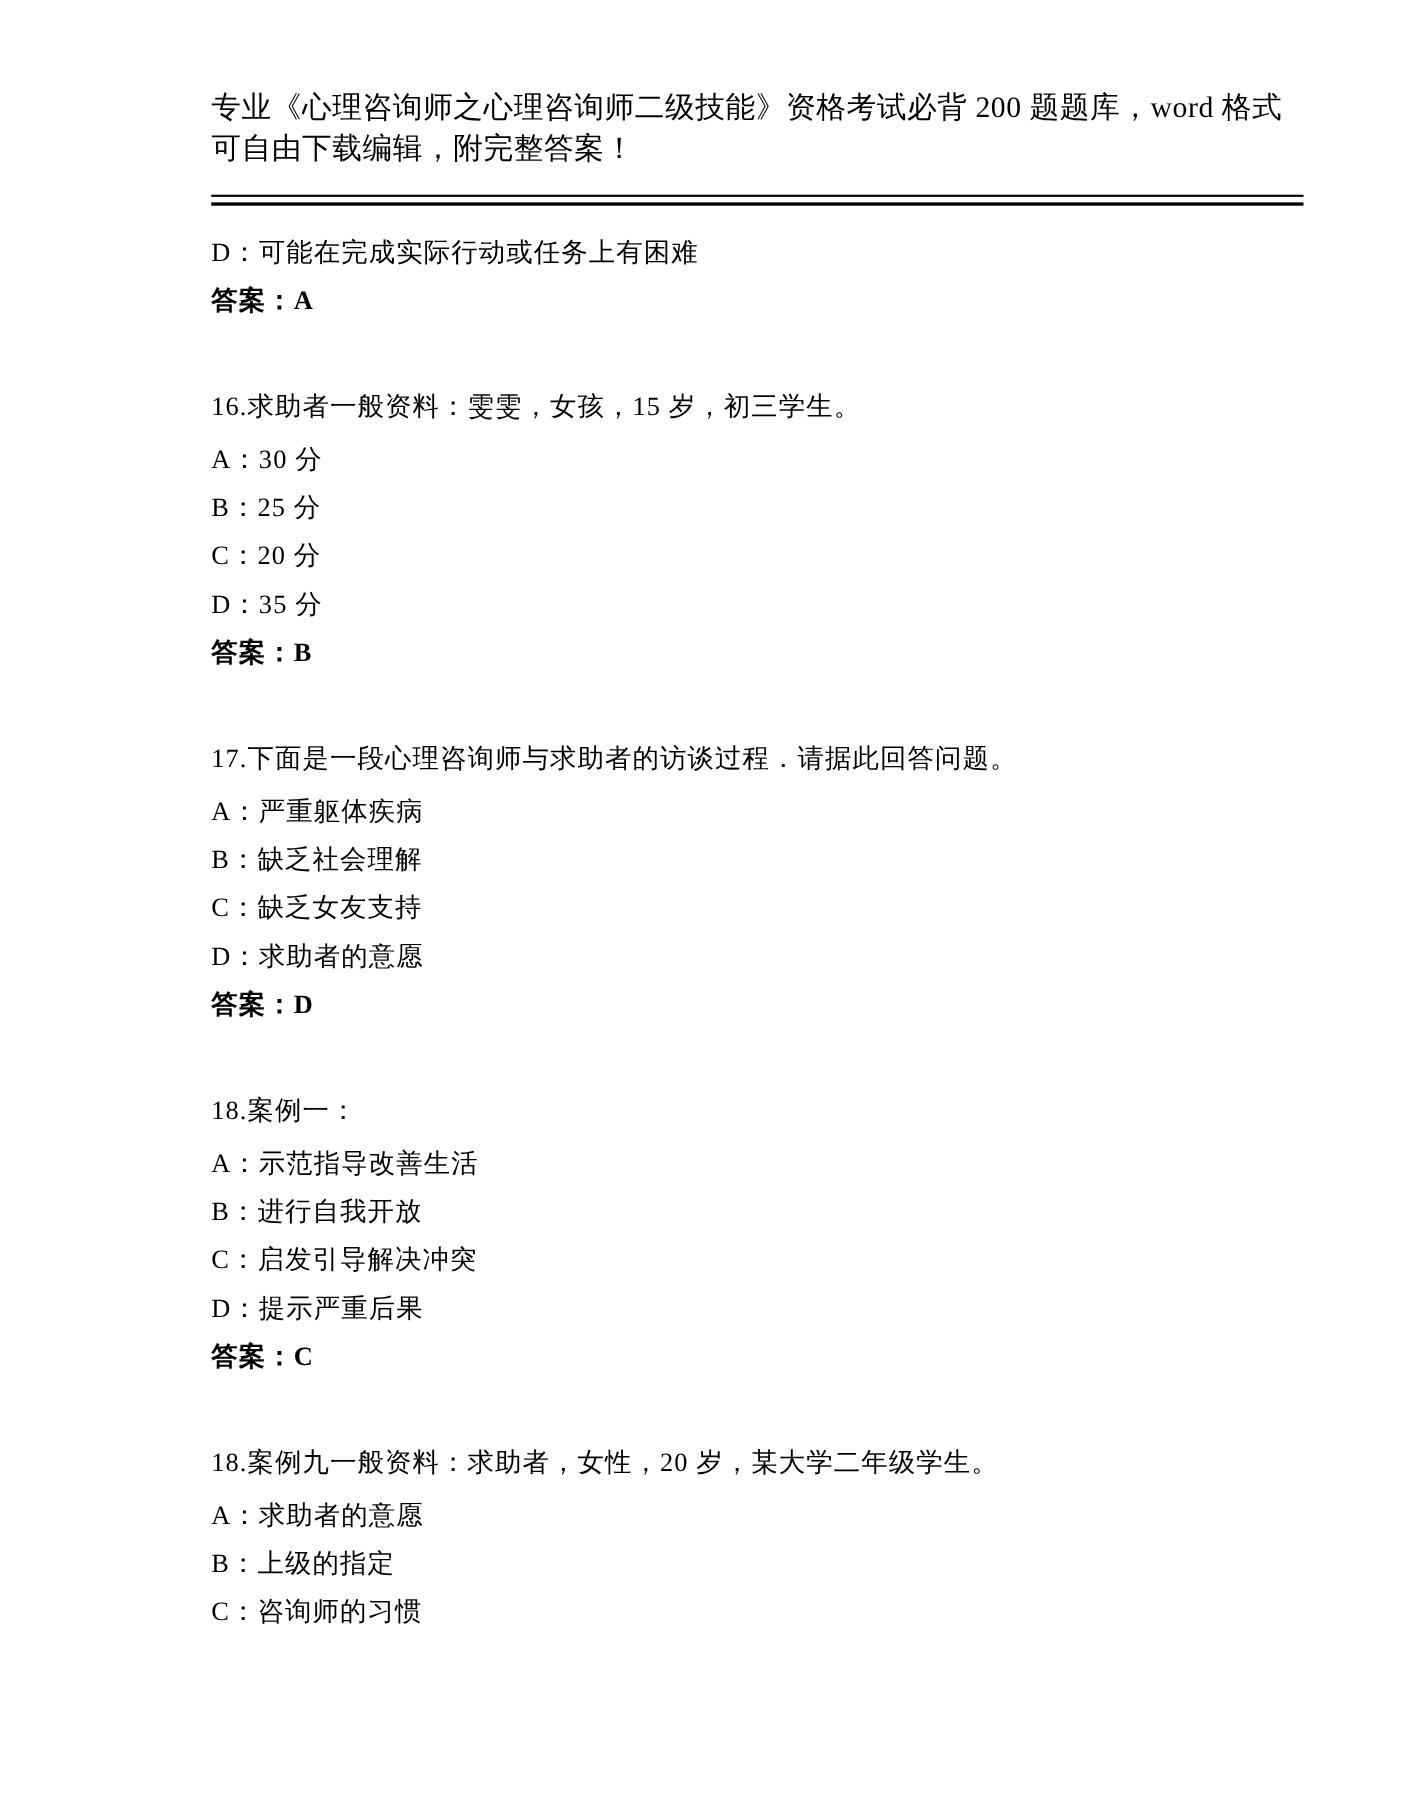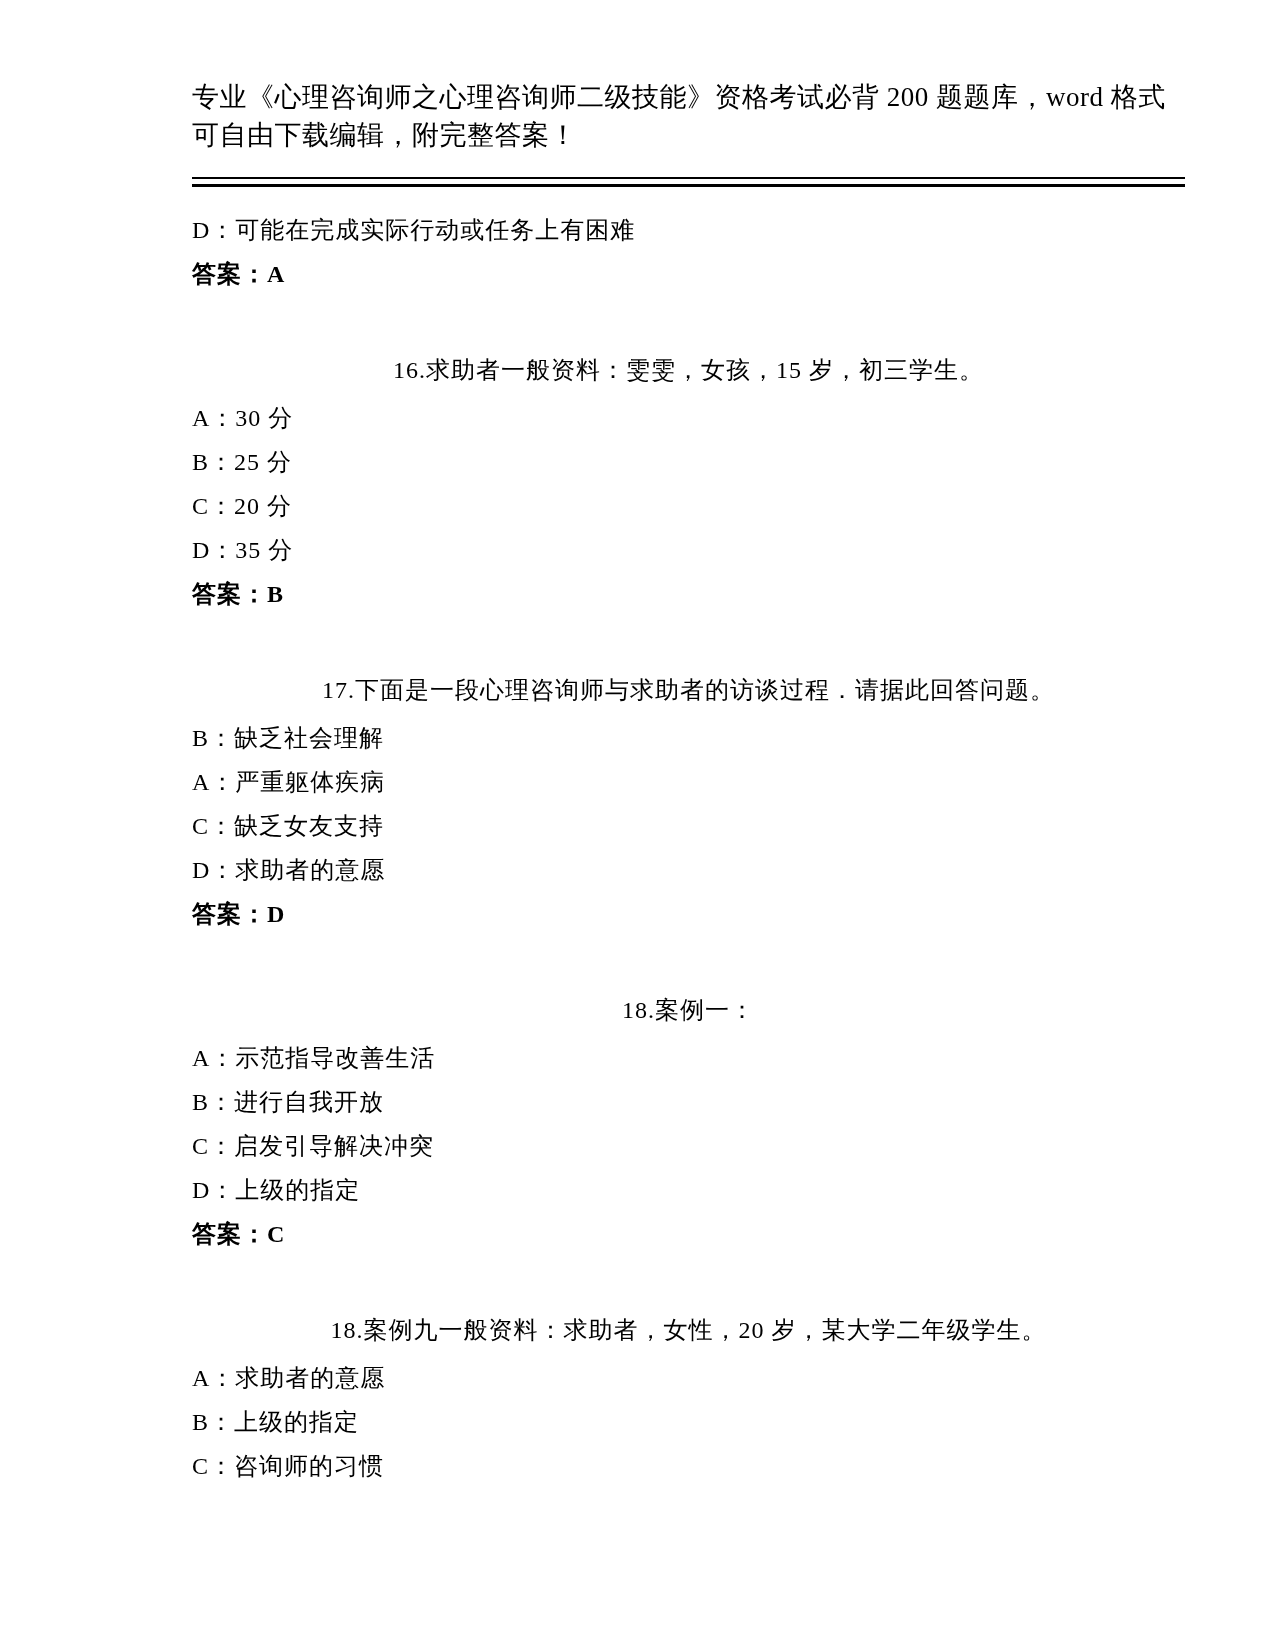--- a/index.html
+++ b/index.html
@@ -46,21 +46,20 @@
     line-height: 44px;
     letter-spacing: 1px;
   }
   .bodytext p {
     margin: 0;
     white-space: nowrap;
   }
   .q {
     margin-top: 52px !important;
     margin-bottom: 4px !important;
-    text-align: center;
   }
   .ans {
     font-weight: 700;
   }
   .first-para {
     margin-top: 0 !important;
   }
 </style>
 </head>
 <body>
@@ -83,33 +82,33 @@
       <p class="q">16.求助者一般资料：雯雯，女孩，15 岁，初三学生。</p>
       <p class="opt">A：30 分</p>
       <p class="opt">B：25 分</p>
       <p class="opt">C：20 分</p>
       <p class="opt">D：35 分</p>
       <p class="ans">答案：B</p>
     </section>
 
     <section>
       <p class="q">17.下面是一段心理咨询师与求助者的访谈过程．请据此回答问题。</p>
+      <p class="opt">A：严重躯体疾病</p>
       <p class="opt">B：缺乏社会理解</p>
-      <p class="opt">A：严重躯体疾病</p>
       <p class="opt">C：缺乏女友支持</p>
       <p class="opt">D：求助者的意愿</p>
       <p class="ans">答案：D</p>
     </section>
 
     <section>
       <p class="q">18.案例一：</p>
       <p class="opt">A：示范指导改善生活</p>
       <p class="opt">B：进行自我开放</p>
       <p class="opt">C：启发引导解决冲突</p>
-      <p class="opt">D：上级的指定</p>
+      <p class="opt">D：提示严重后果</p>
       <p class="ans">答案：C</p>
     </section>
 
     <section>
       <p class="q">18.案例九一般资料：求助者，女性，20 岁，某大学二年级学生。</p>
       <p class="opt">A：求助者的意愿</p>
       <p class="opt">B：上级的指定</p>
       <p class="opt">C：咨询师的习惯</p>
     </section>
 

